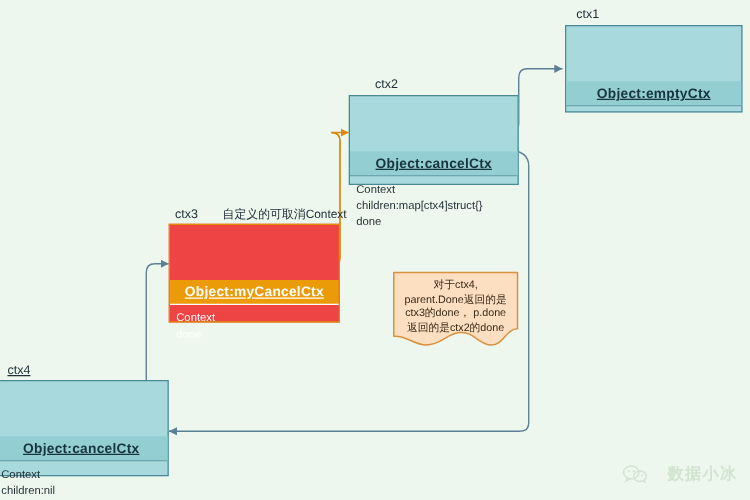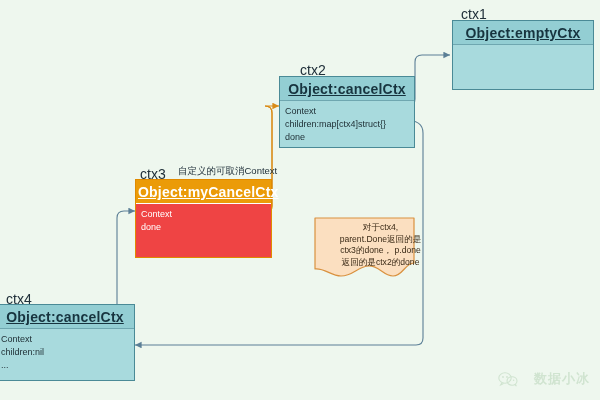--- a/index.html
+++ b/index.html
@@ -10,23 +10,24 @@
     position:relative;
   }
   #canvas{position:absolute;inset:0;width:600px;height:400px;}
   svg.wires{position:absolute;left:0;top:0;width:600px;height:400px;pointer-events:none;}
 
   .box{position:absolute;box-sizing:border-box;}
   .box .title{
     box-sizing:border-box;
     text-align:center;
     font-weight:bold;
-    font-size:14px;
+    font-size:11px;
     letter-spacing:.2px;
     padding:4px 2px 3px 2px;
+    margin-top:44px;
   }
   .box .title span{text-decoration:underline;}
   .box .body{
     box-sizing:border-box;
     padding:4px 5px 4px 5px;
     font-size:9px;
     line-height:13px;
   }
   .box .body div{white-space:nowrap;}
 
@@ -34,34 +35,34 @@
   .teal{border:1px solid #4a8a96;background:#a8dadd;}
   .teal .title{background:#93ced3;color:#17343f;border-bottom:1px solid #6fa7b0;}
   .teal .body{color:#1d2d33;}
 
   
   .orange{border:1px solid #e08a00;background:#ef4444;}
   .orange .title{background:#eb9b08;color:#ffffff;border-bottom:1.5px solid #ffffff;}
   .orange .body{color:#ffffff;}
 
   .caption{
-    position:absolute;font-size:14px;color:#20303a;white-space:nowrap;
+    position:absolute;font-size:10px;color:#20303a;white-space:nowrap;
   }
   .caption.cn{font-size:9.5px;}
 
   
   .note{
     position:absolute;
     font-size:8.6px;
     line-height:11.5px;
     color:#3a2a16;
     text-align:center;
   }
   .note .note-text{
-    position:absolute;left:16px;top:6px;width:100%;
+    position:absolute;left:0;top:6px;width:100%;
     padding:0 4px;box-sizing:border-box;
   }
   .note .note-text div{white-space:nowrap;}
 
   
   .watermark{
     position:absolute;right:10px;bottom:12px;
     display:flex;align-items:center;gap:16px;
     color:#cfe3cf;font-size:13px;font-weight:bold;
     opacity:.95;

